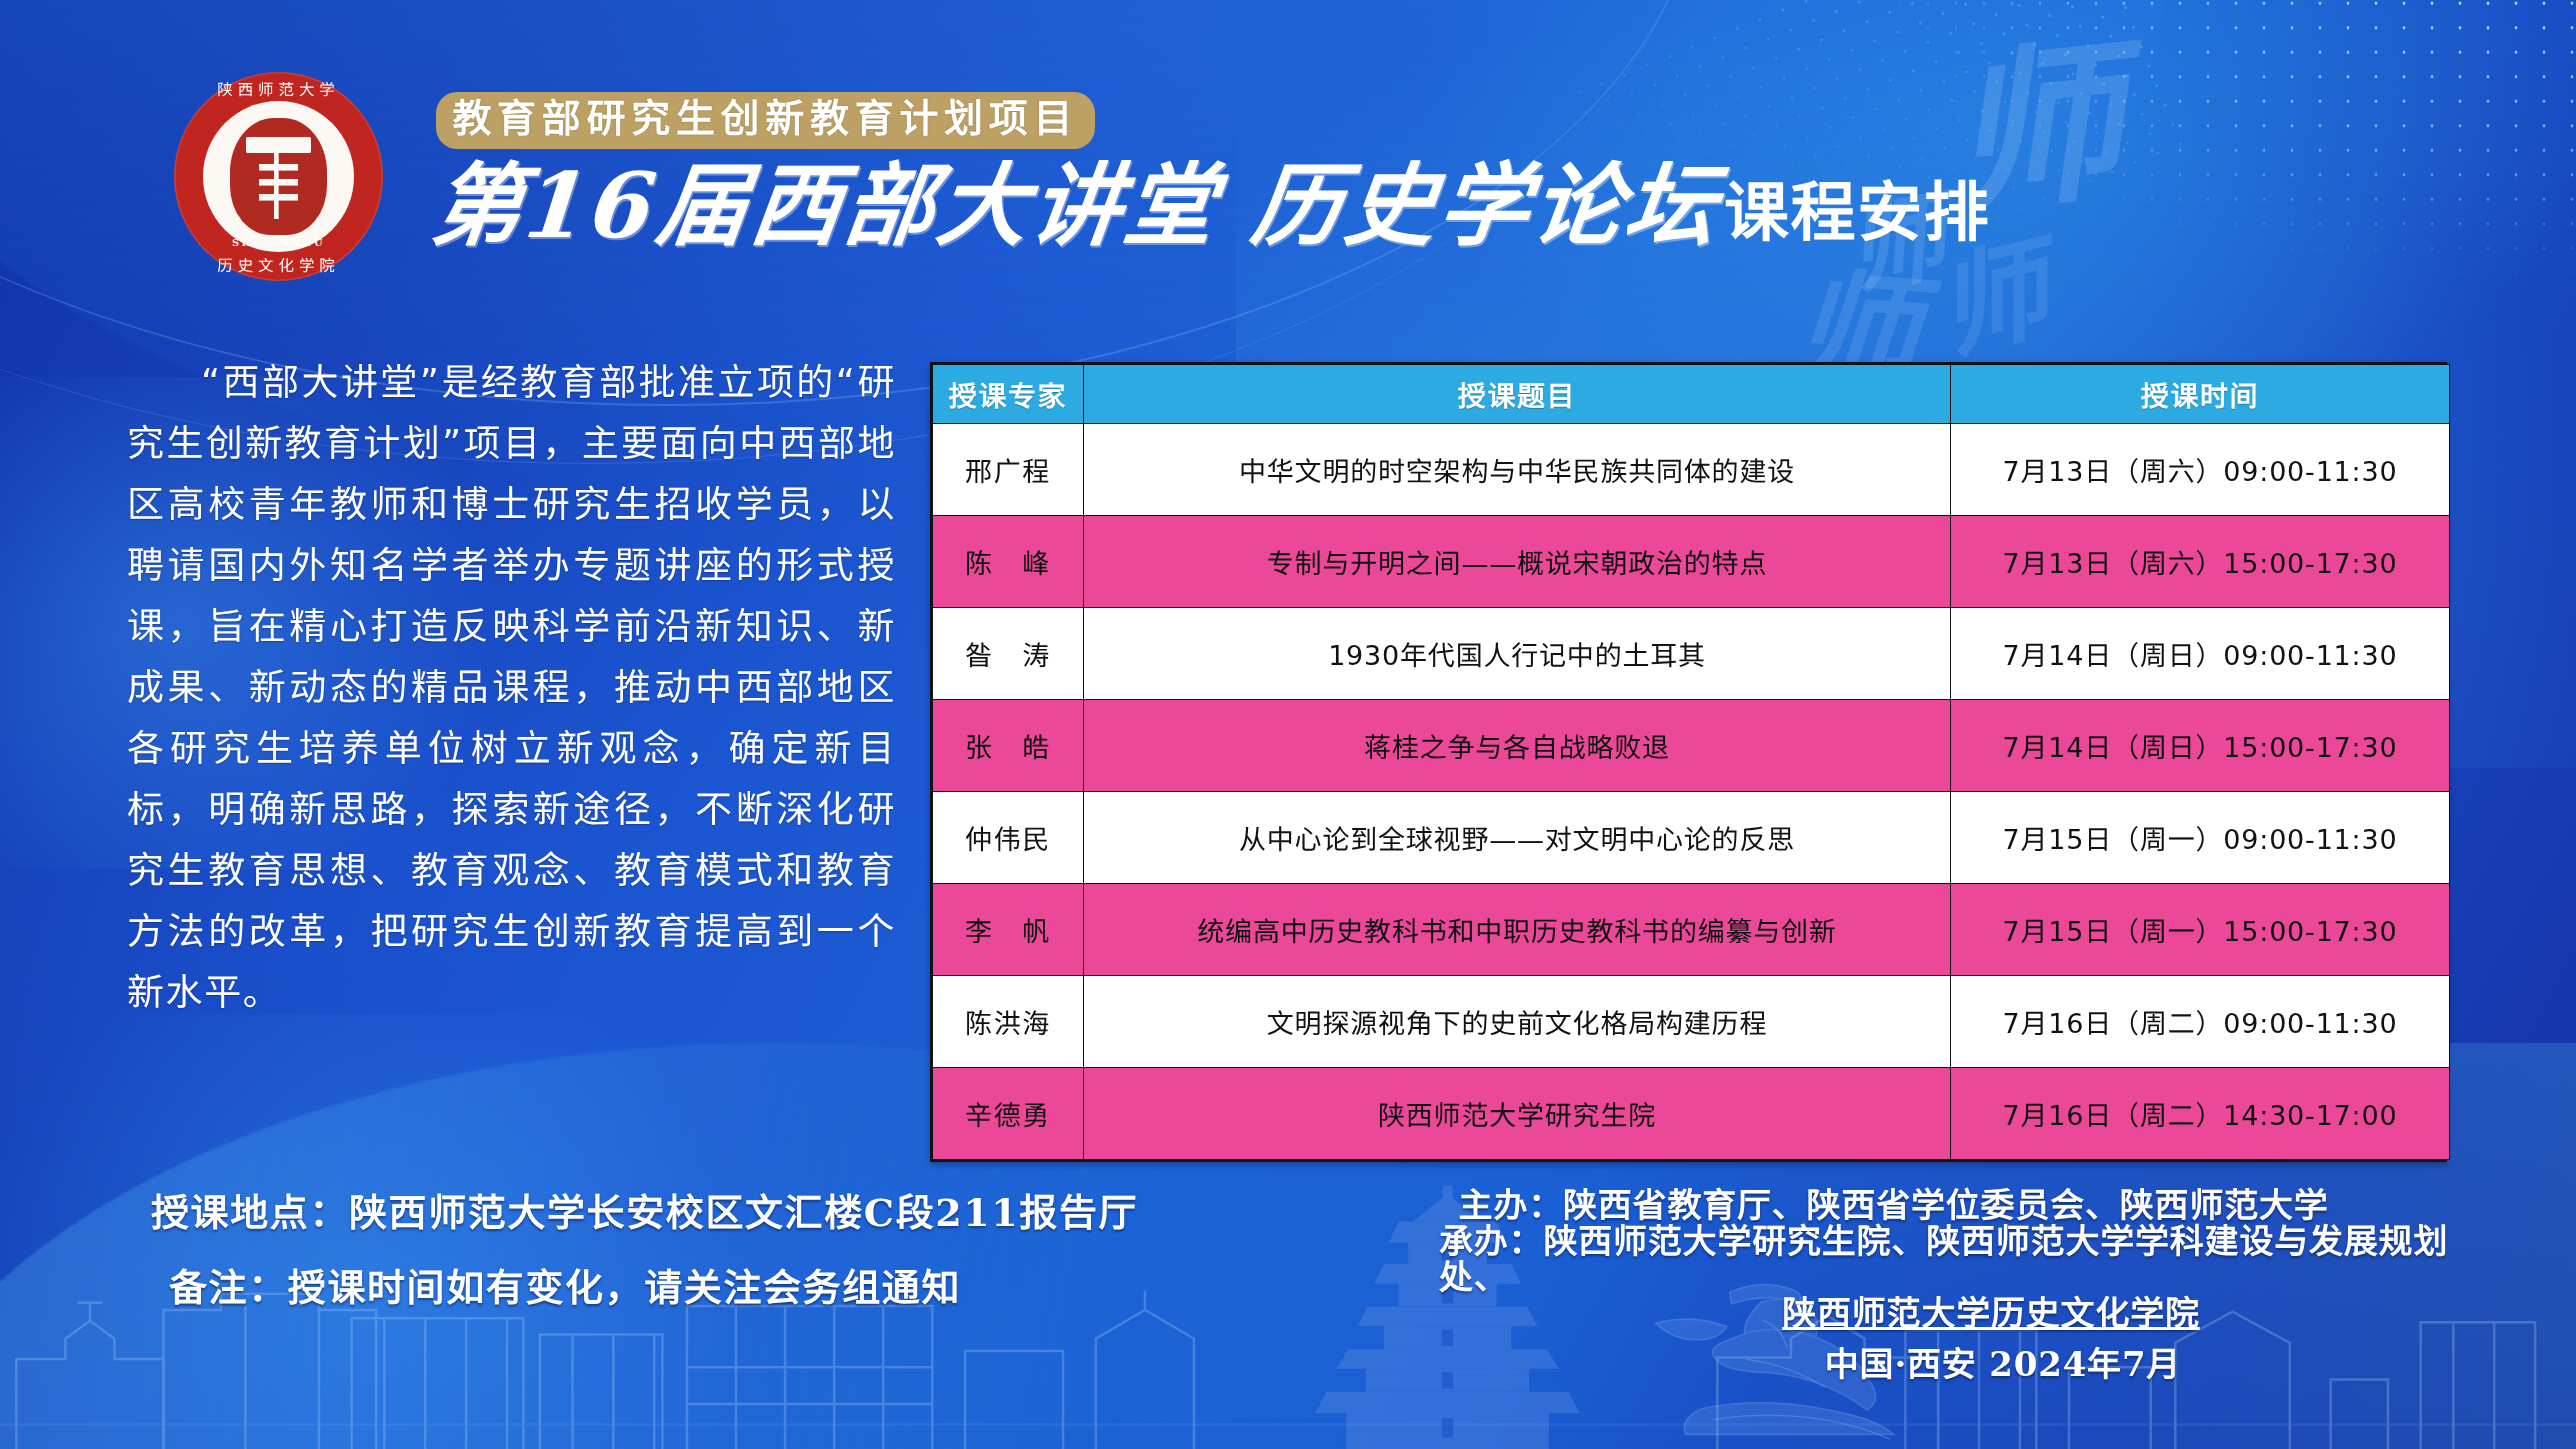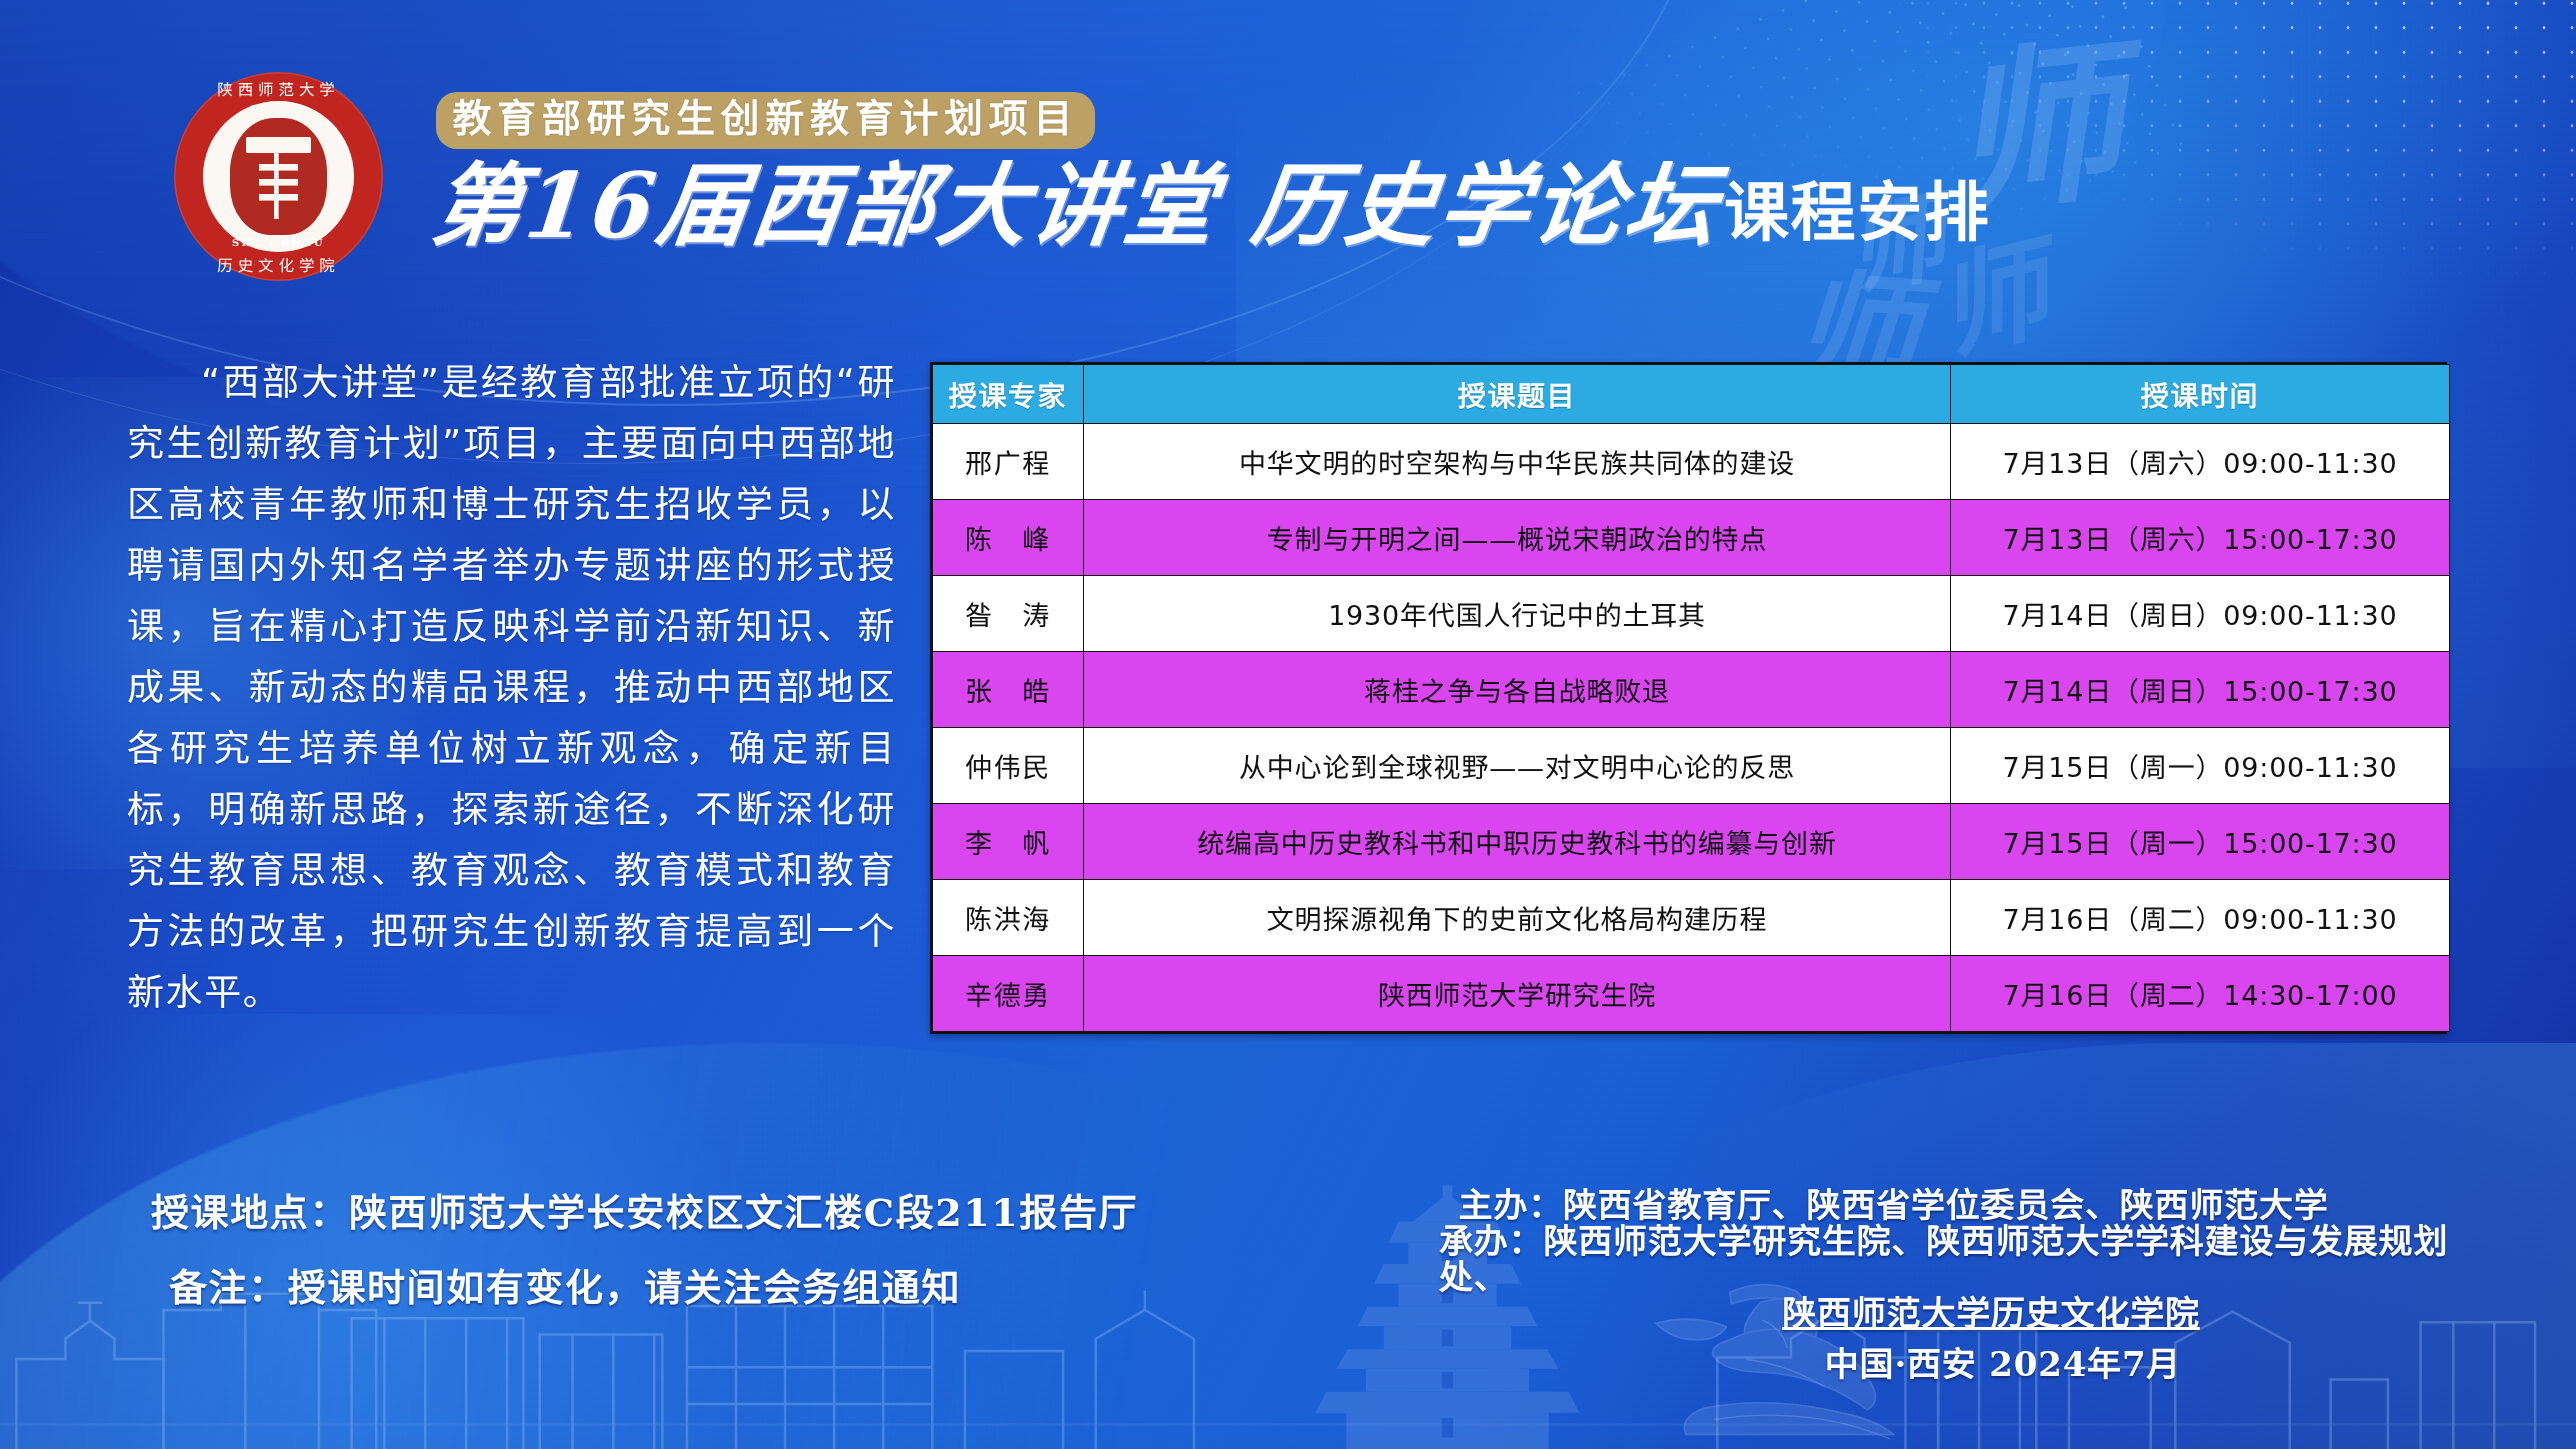--- a/index.html
+++ b/index.html
@@ -218,30 +218,30 @@
     font-size:28px;
     font-weight:bold;
     letter-spacing:1.6px;
     height:59px;
     border:1.6px solid #111;
     font-family:"DejaVu Sans","Liberation Sans",sans-serif;
     text-shadow:0 0.8px 0.8px rgba(0,0,0,.25);
   }
   table.sched td{
     border:1.6px solid #111;
-    height:76px;
+    height:92px;
     color:#111;
     font-size:27px;
     text-align:center;
     vertical-align:middle;
     letter-spacing:0.8px;
     font-family:"DejaVu Sans","Liberation Sans",sans-serif;
   }
   table.sched tr.odd td{background:#ffffff;}
-  table.sched tr.even td{background:#d946ef;}
+  table.sched tr.even td{background:#ec4899;}
   table.sched td.name{font-size:27px;letter-spacing:1.6px;}
   table.sched td.time{font-size:27px;white-space:nowrap;}
 
   
   .foot-left{
     position:absolute;left:151px;top:1182px;width:1063px;
     color:#fff;
     font-family:"DejaVu Serif","Liberation Serif",serif;
     font-weight:bold;
   }

